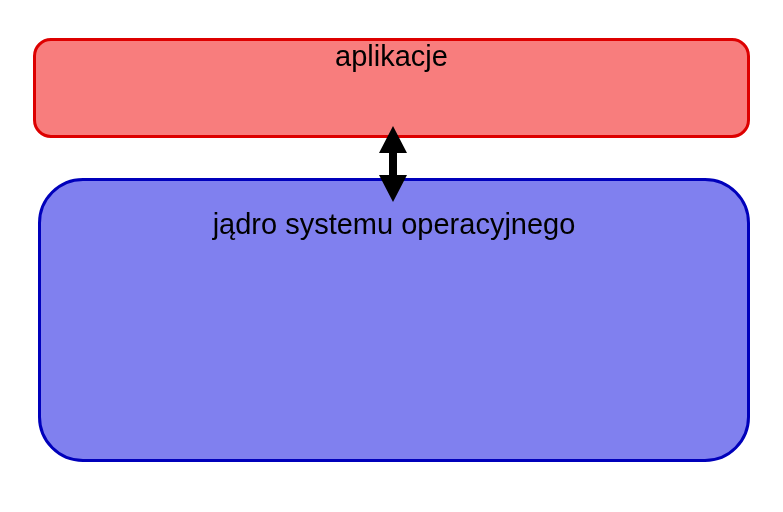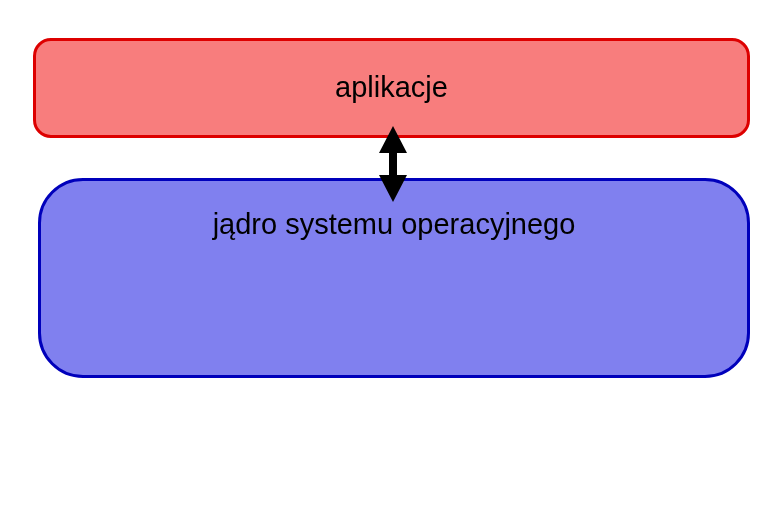--- a/index.html
+++ b/index.html
@@ -28,27 +28,27 @@
     white-space: nowrap;
   }
   .applications-box {
     left: 33px;
     top: 38px;
     width: 717px;
     height: 100px;
     background: var(--app-fill);
     border: 3px solid var(--app-border);
     border-radius: 18px;
-    align-items: center;
+    align-items: flex-start;
   }
   .kernel-box {
     left: 38px;
     top: 178px;
     width: 712px;
-    height: 200px;
+    height: 284px;
     background: var(--kernel-fill);
     border: 3px solid var(--kernel-border);
     border-radius: 45px;
     align-items: flex-start;
   }
   .kernel-box .box-label {
     margin-top: 28px;
   }
   .servers-box {
     left: 212px;

